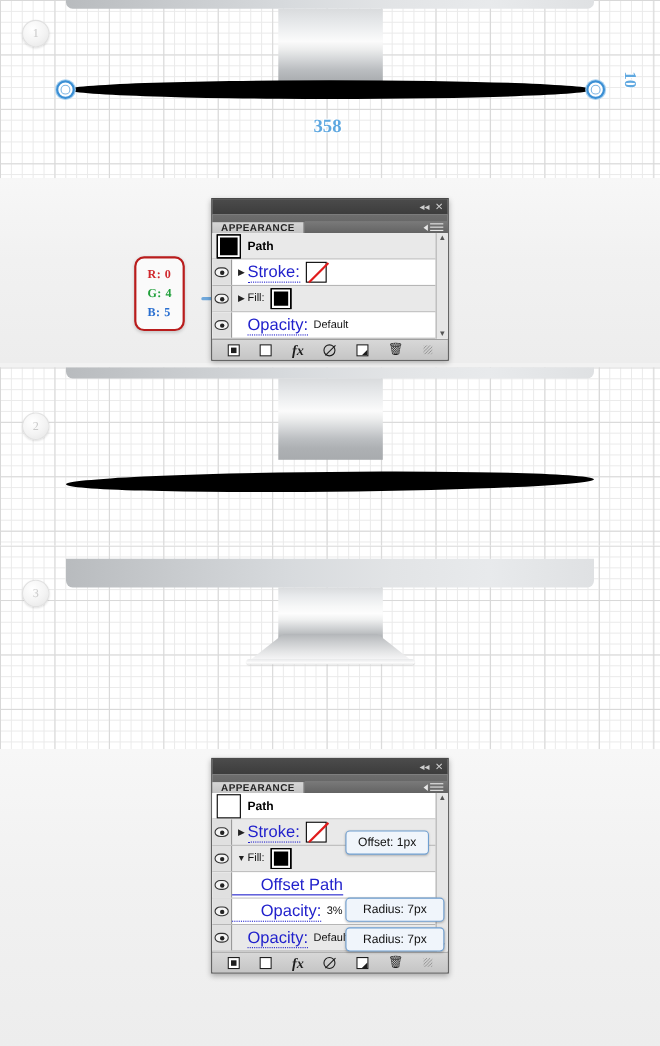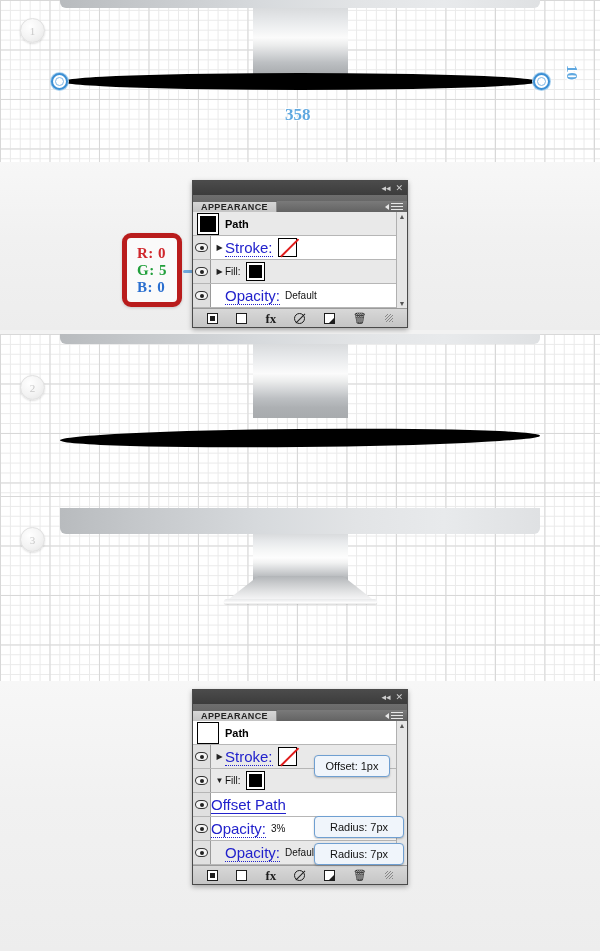--- a/index.html
+++ b/index.html
@@ -82,24 +82,24 @@
   }
   .measure {
     position:absolute; color:#5fa8e0; font-weight:bold;
     font-family:"Liberation Serif", serif;
     text-shadow: 0 0 1px #ffffff, 1px 1px 0 #ffffff, -1px -1px 0 #ffffff;
   }
   .measure.vert { transform: rotate(90deg); transform-origin: left top; }
 
   
   .rgb-callout {
-    position:absolute; background:#fafafa; border:5px solid #b91c1c;
+    position:absolute; background:#fafafa; border:2px solid #b91c1c;
     border-radius:9px; box-shadow:0 1px 3px rgba(0,0,0,.16);
     padding:7px 10px 6px 10px;
-    font-family:"Liberation Serif", serif; font-weight:bold; font-size:15px;
+    font-family:"Liberation Serif", serif; font-weight:bold; font-size:11px;
     line-height:17px; letter-spacing:.5px;
   }
   .rgb-r{color:#d0272c;} .rgb-g{color:#22a03c;} .rgb-b{color:#2a6fd0;}
   .callout-line{ position:absolute; height:3px; background:#6fa8dc; border-radius:2px;}
   .callout-dot{ position:absolute; width:9px; height:9px; border-radius:50%;
                 border:2px solid #5f9fd6; background:#ffffff;}
 
   
   .panel {
     position:absolute;
@@ -166,39 +166,39 @@
   .lbl-plain{ color:#111; font-size:10px; }
   .sw-box{
     width:19px;height:19px;border:1px solid #000; position:relative; background:#fff;
     box-shadow: inset 0 0 0 1px #fff;
   }
   .sw-box.none:after{
     content:""; position:absolute; left:-2px; top:8px; width:25px; height:1.5px;
     background:#e01b1b; transform:rotate(-45deg);
   }
   .sw-box.black{ background:#000; box-shadow: inset 0 0 0 2px #fff, inset 0 0 0 3px #000; }
-  .indent{ }
+  .indent{ padding-left:26px; }
 
   .panel-scroll{
     position:absolute; right:0; top:0; bottom:0; width:11px;
     background:#e6e6e6; border-left:1px solid #b0b0b0;
     display:flex; flex-direction:column; justify-content:space-between; align-items:center;
   }
   .scroll-arrow{ font-size:7px; color:#555; line-height:9px; }
 
   .panel-footer{
     height:19px; background:linear-gradient(to bottom,#d8d8d8,#c5c5c5);
     border-top:1px solid #9b9b9b;
     display:flex; align-items:center; justify-content:space-around; padding:0 5px;
   }
   .f-ico{ color:#1d1d1d; font-size:11px; line-height:11px; }
   .f-sq-filled{ width:11px;height:11px;border:1px solid #1d1d1d; background:#fff; position:relative;}
   .f-sq-filled:after{content:"";position:absolute;inset:2px;background:#1d1d1d;}
   .f-sq{ width:11px;height:11px;border:1px solid #1d1d1d; background:#fff;}
-  .f-fx{ font-family:"Liberation Serif", serif; font-weight:bold; font-size:13px;}
+  .f-fx{ font-family:"Liberation Serif", serif; font-style:italic; font-weight:bold; font-size:13px;}
   .f-circ{ width:11px;height:11px;border:1.3px solid #1d1d1d;border-radius:50%;position:relative;}
   .f-circ:after{content:"";position:absolute;left:-1px;top:4px;width:13px;height:1.3px;background:#1d1d1d;transform:rotate(-45deg);}
   .f-dup{ width:11px;height:11px;border:1px solid #1d1d1d;background:#fff;position:relative;}
   .f-dup:after{content:"";position:absolute;right:0;bottom:0;width:0;height:0;
     border-left:5px solid transparent;border-bottom:5px solid #1d1d1d;}
   .f-trash{ font-size:11px; }
   .f-grip{ width:8px;height:8px;
     background-image:linear-gradient(135deg,transparent 45%,#888 45%,#888 55%,transparent 55%);
     background-size:3px 3px;}
 
@@ -224,22 +224,22 @@
     <div class="anchor" style="left:533px; top:73px;"></div>
     <div class="measure" style="left:285px; top:105px; font-size:17px;">358</div>
     <div class="measure vert" style="left:580px; top:65px; font-size:15px;">10</div>
     <div class="step-badge" style="left:20px; top:18px;">1</div>
   </div>
 
   <div class="gap" style="top:162px; height:168px;"></div>
 
   <div class="rgb-callout" style="left:122px; top:233px;">
     <div class="rgb-r">R: 0</div>
-    <div class="rgb-g">G: 5</div>
-    <div class="rgb-b">B: 0</div>
+    <div class="rgb-g">G: 4</div>
+    <div class="rgb-b">B: 5</div>
   </div>
   <div class="callout-line" style="left:183px; top:270px; width:30px;"></div>
   <div class="callout-dot" style="left:209px; top:267px;"></div>
 
   <div class="panel" style="left:192px; top:180px; width:216px;">
     <div class="panel-titlebar">
       <span class="tb-ico">◂◂</span>
       <span class="tb-ico">✕</span>
     </div>
     <div class="panel-tabs">

